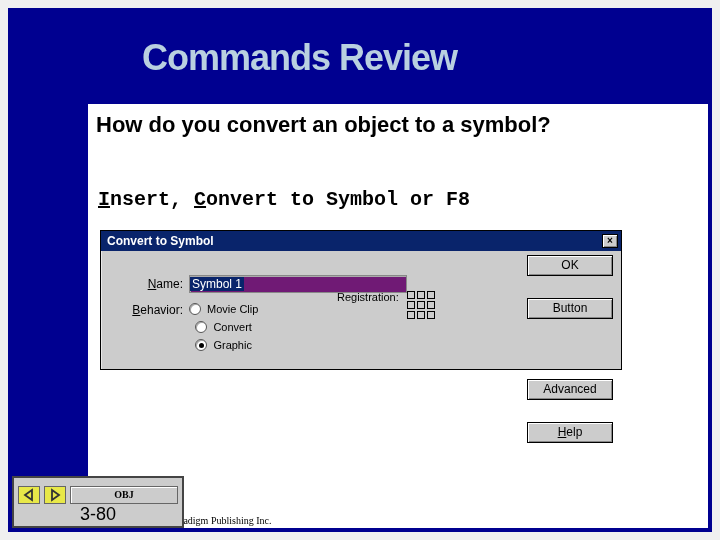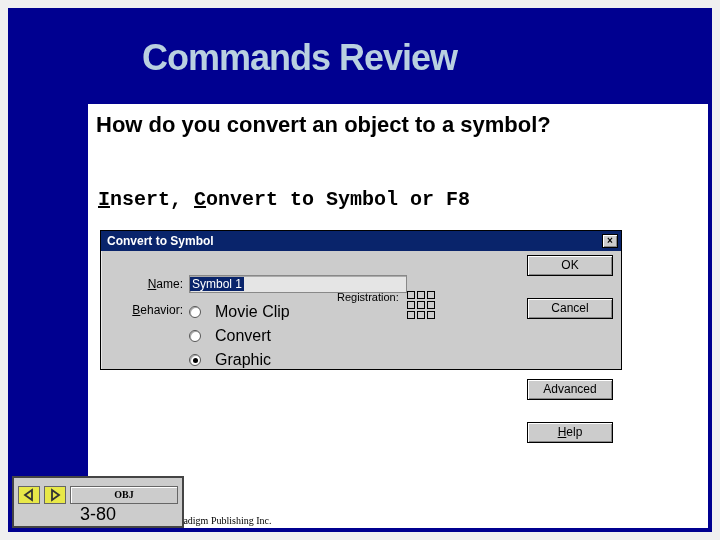--- a/index.html
+++ b/index.html
@@ -48,26 +48,26 @@
     width: 16px; height: 14px; background: #cccccc; margin-right: 3px;
     border: 1px solid #000; display:flex; align-items:center; justify-content:center;
     font-size: 10px; font-weight: bold; color:#000;
     box-shadow: inset 1px 1px 0 #fff, inset -1px -1px 0 #888;
   }
   .dbody { position: relative; padding: 24px; height: 144px; }
   .row { display: flex; align-items: center; margin-bottom: 10px; }
   .lbl { width: 58px; text-align: right; margin-right: 6px; font-size:12px; }
   .lbl .u { text-decoration: underline; }
   .name-input {
-    width: 218px; height: 18px; background: #e5e5e5; border: 1px solid #888;
+    width: 218px; height: 18px; background: #701a75; border: 1px solid #888;
     box-shadow: inset 1px 1px 0 #aaa; font-size: 12px; display:flex; align-items:center;
   }
   .name-input span { background: #09246b; color:#fff; padding: 0 2px; }
   .behav-col { display: flex; flex-direction: column; gap: 6px; }
-  .radio-row { display:flex; align-items:center; gap:14px; font-size:16px; }
+  .radio-row { display:flex; align-items:center; gap:6px; font-size:11px;justify-content:center; }
   .radio {
     width:12px; height:12px; border-radius:50%; background:#fff; border:1px solid #555;
     box-shadow: inset 1px 1px 0 #aaa; display:flex; align-items:center; justify-content:center;
   }
   .radio.checked::after { content:""; width:5px; height:5px; border-radius:50%; background:#000; }
   .reg-col {
     position: absolute; left: 236px; top: 40px; display:flex; align-items:flex-start; gap:8px; font-size:11px;
   }
   .reg-grid {
     display:grid; grid-template-columns: repeat(3, 8px); grid-template-rows: repeat(3, 8px);
@@ -165,21 +165,21 @@
           <div></div>
             <div></div>
             <div></div>
           <div></div>
             <div></div>
             <div></div>
         </div>
       </div>
       <div class="btncol">
         <div class="dbtn">OK</div>
-        <div class="dbtn">Cancel</div>
+        <div class="dbtn">Button</div>
         <div class="spacer"></div>
         <div class="dbtn">Advanced</div>
         <div class="dbtn"><span class="u">H</span><span>elp</span></div>
       </div>
     </div>
   </div>
 
   <div class="nav">
     <div class="nav-top">
       <div class="nav-arrow">

